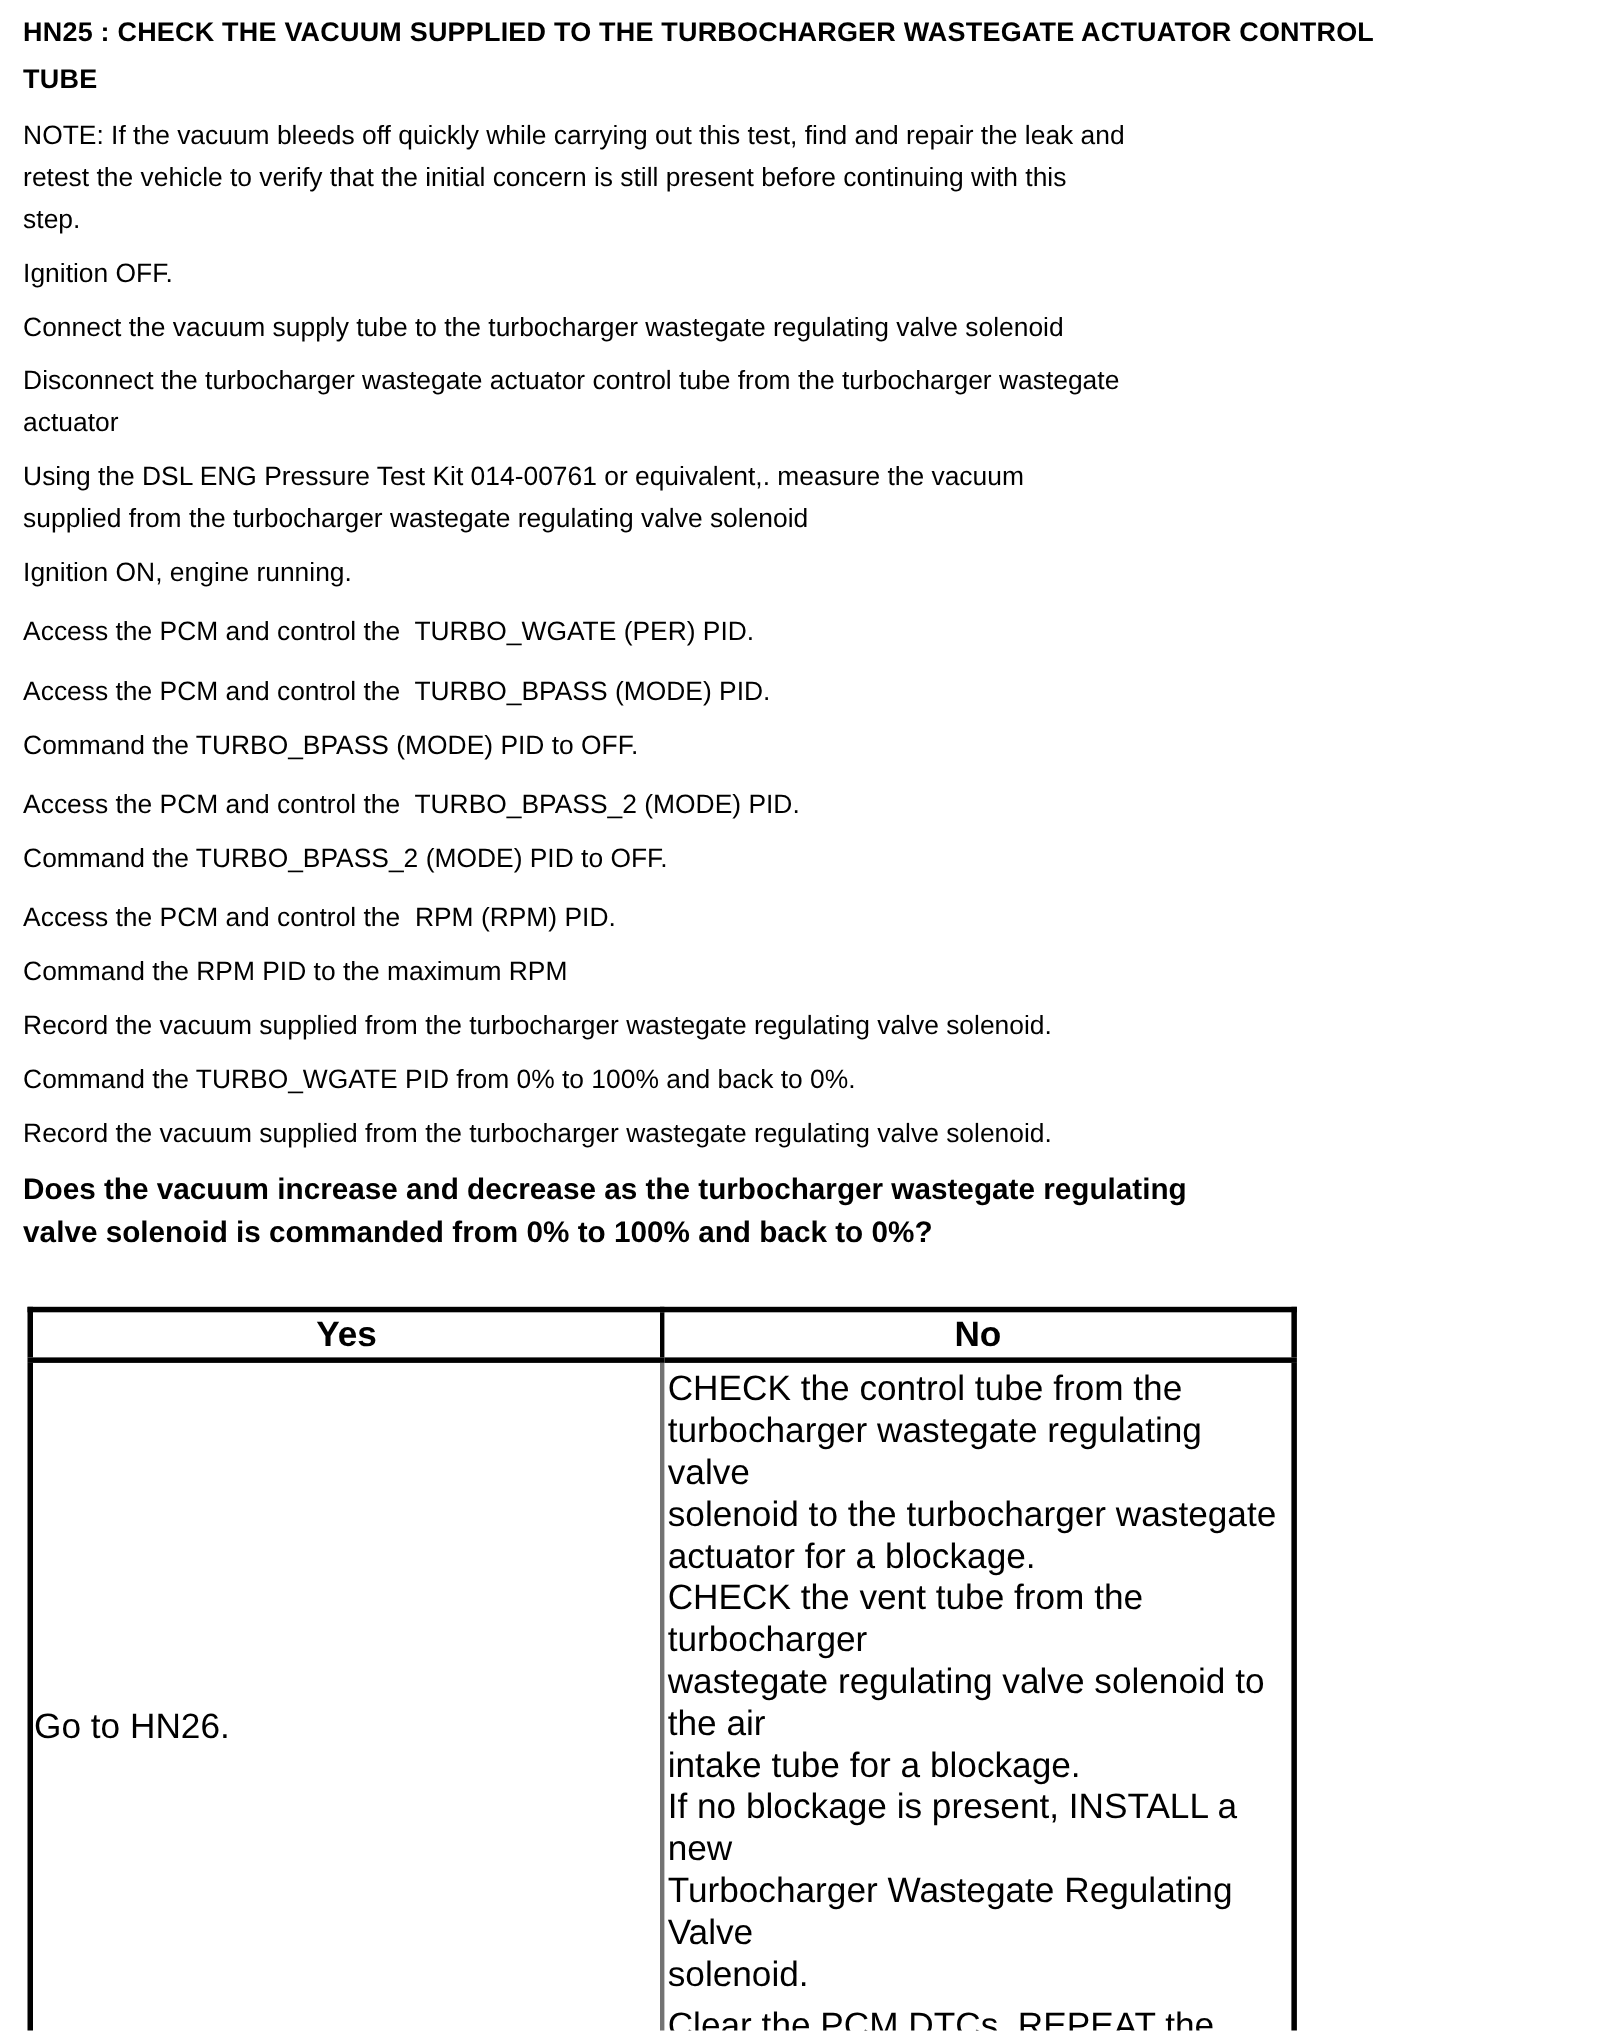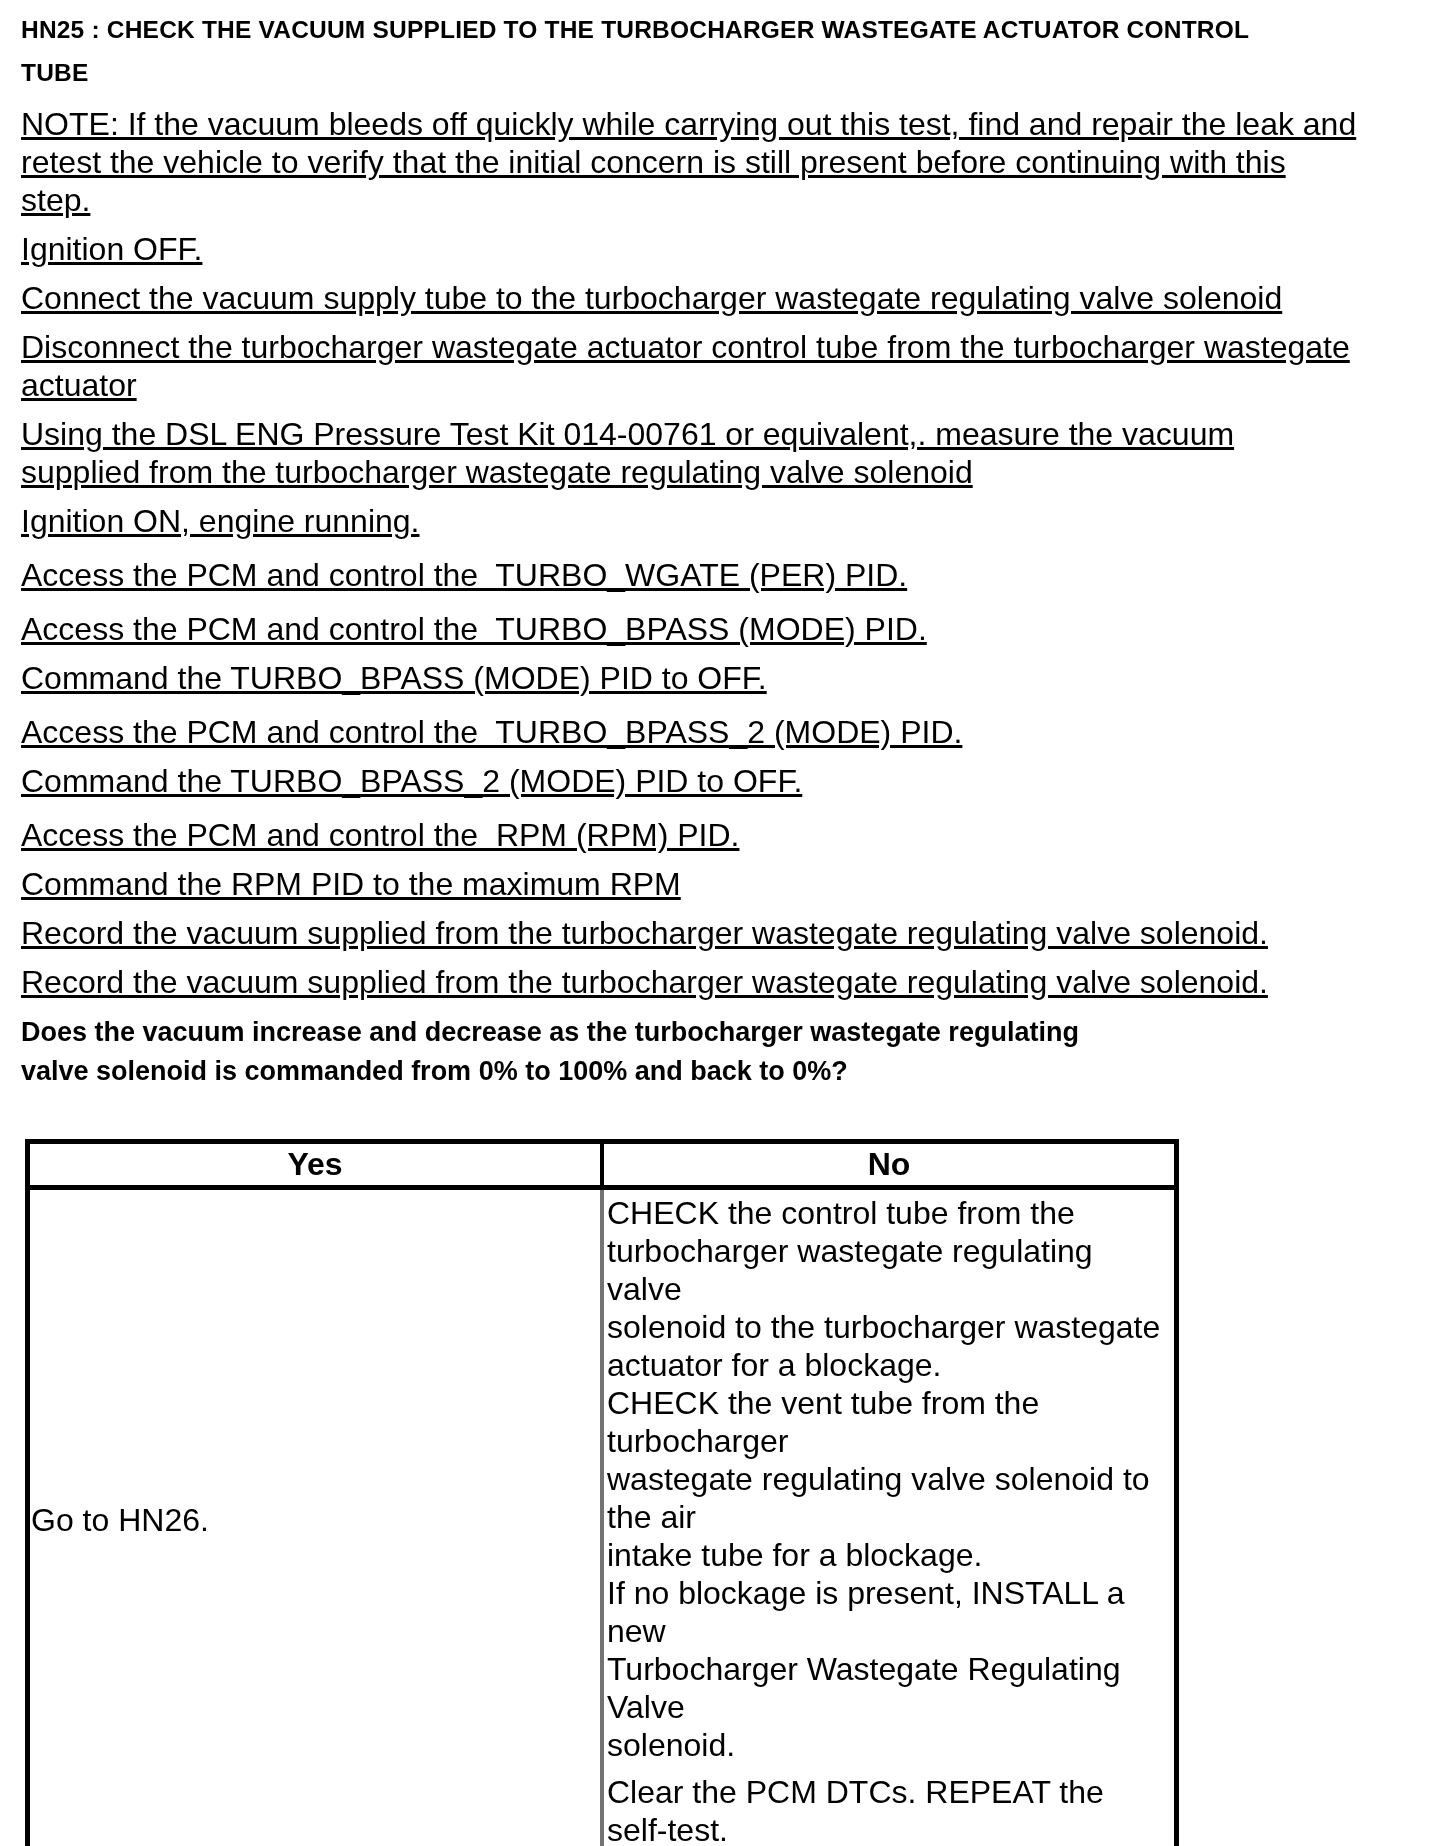--- a/index.html
+++ b/index.html
@@ -20,25 +20,24 @@
     padding: 8px 30px 0 21px;
   }
   .doc-title {
     font-size: 24.5px;
     font-weight: bold;
     line-height: 43px;
     white-space: pre-wrap;
     letter-spacing: 0.2px;
   }
   .step {
-    font-size: 32px;
+    font-size: 24px;
     line-height: 38px;
     margin: 11px 0 0 0;
     white-space: pre-wrap;
-    text-decoration: underline;
   }
   .step.group-gap {
     margin-top: 16px;
   }
   .question {
     font-size: 27px;
     font-weight: bold;
     line-height: 39px;
     margin: 12px 0 0 0;
     white-space: pre-wrap;
@@ -107,20 +106,21 @@
 supplied from the turbocharger wastegate regulating valve solenoid</div>
   <div class="step">Ignition ON, engine running.</div>
   <div class="step group-gap">Access the PCM and control the  TURBO_WGATE (PER) PID.</div>
   <div class="step group-gap">Access the PCM and control the  TURBO_BPASS (MODE) PID.</div>
   <div class="step">Command the TURBO_BPASS (MODE) PID to OFF.</div>
   <div class="step group-gap">Access the PCM and control the  TURBO_BPASS_2 (MODE) PID.</div>
   <div class="step">Command the TURBO_BPASS_2 (MODE) PID to OFF.</div>
   <div class="step group-gap">Access the PCM and control the  RPM (RPM) PID.</div>
   <div class="step">Command the RPM PID to the maximum RPM</div>
   <div class="step">Record the vacuum supplied from the turbocharger wastegate regulating valve solenoid.</div>
+  <div class="step">Command the TURBO_WGATE PID from 0% to 100% and back to 0%.</div>
   <div class="step">Record the vacuum supplied from the turbocharger wastegate regulating valve solenoid.</div>
 
   <div class="question">Does the vacuum increase and decrease as the turbocharger wastegate regulating
 valve solenoid is commanded from 0% to 100% and back to 0%?</div>
 
   <table class="decision-table">
     <tbody>
         <tr>
       <th>Yes</th>
       <th>No</th>

